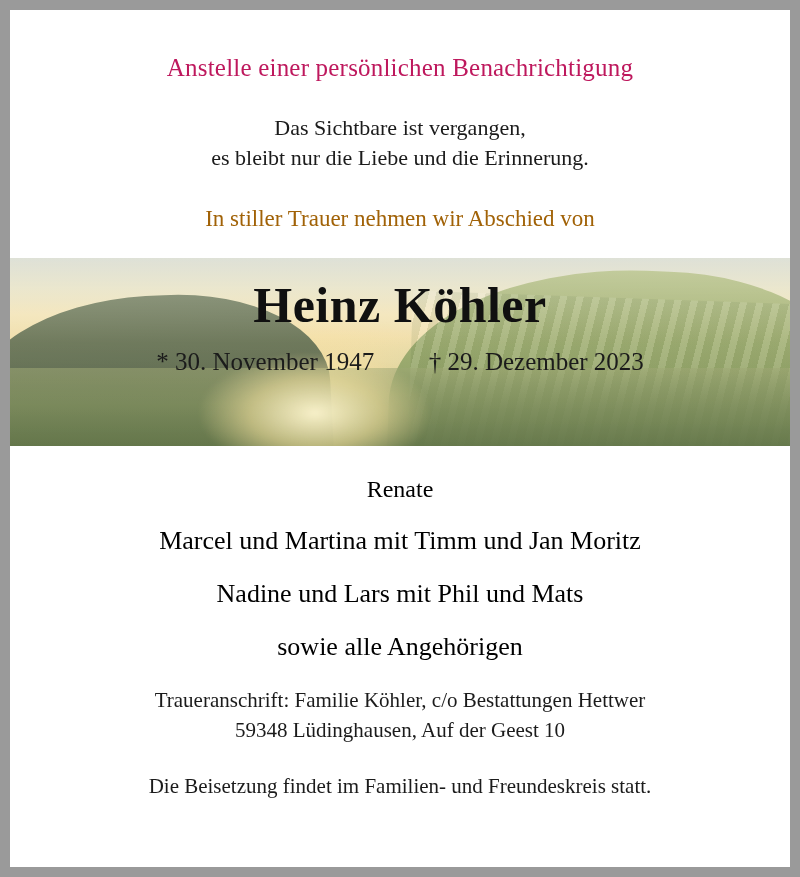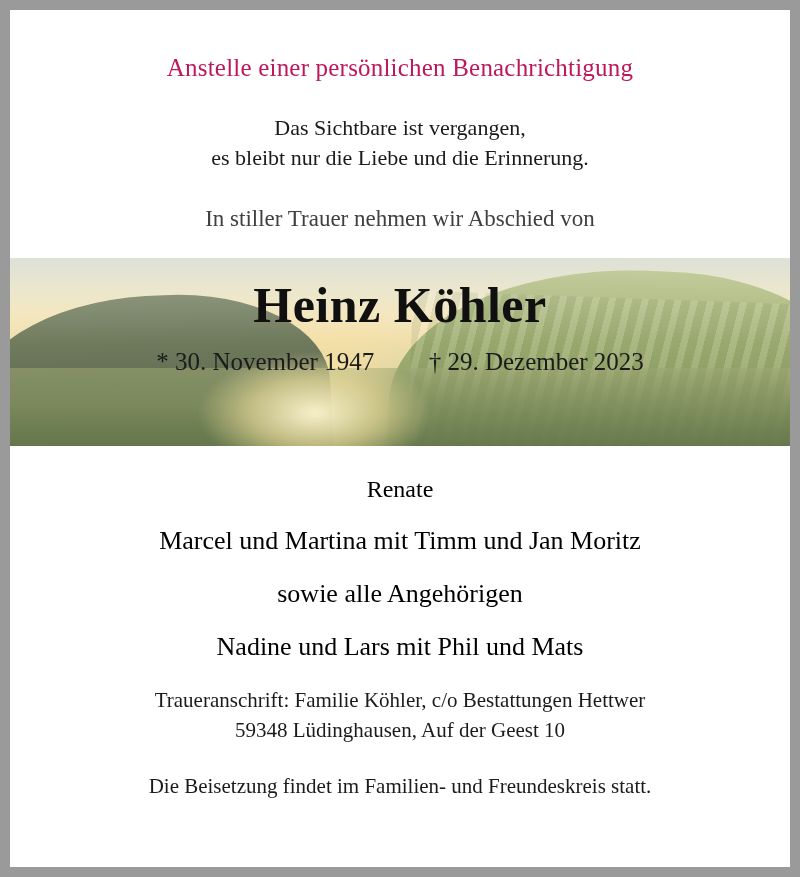--- a/index.html
+++ b/index.html
@@ -41,21 +41,21 @@
   }
   .verse {
     margin-top: 31px;
     font-size: 22px;
     line-height: 30px;
     color: #1b1b1b;
   }
   .intro {
     margin-top: 33px;
     font-size: 23px;
-    color: #404040;
+    color: #a16207;
   }
 
   
   .photo-band {
     position: relative;
     margin-top: 26px;
     width: 100%;
     height: 188px;
     overflow: hidden;
   }
@@ -213,22 +213,22 @@
           <span>* 30. November 1947</span>
           <span class="date-sep"></span>
           <span>† 29. Dezember 2023</span>
         </div>
       </div>
     </div>
 
     <div class="mourners">
       <div class="mourner-line">Renate</div>
       <div class="mourner-line big">Marcel und Martina mit Timm und Jan Moritz</div>
+      <div class="mourner-line big">Nadine und Lars mit Phil und Mats</div>
       <div class="mourner-line big">sowie alle Angehörigen</div>
-      <div class="mourner-line big">Nadine und Lars mit Phil und Mats</div>
     </div>
 
     <div class="address">
       <div>Traueranschrift: Familie Köhler, c/o Bestattungen Hettwer</div>
       <div>59348 Lüdinghausen, Auf der Geest 10</div>
     </div>
 
     <div class="footnote">Die Beisetzung findet im Familien- und Freundeskreis statt.</div>
 
   </div>

